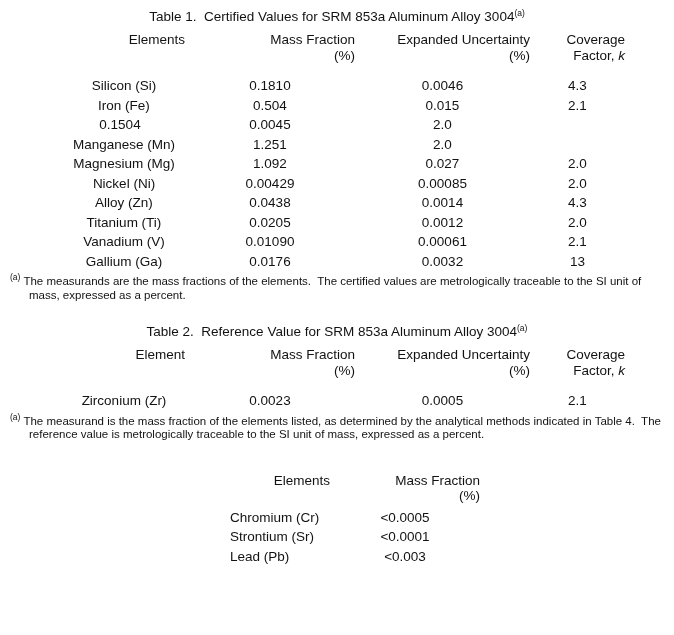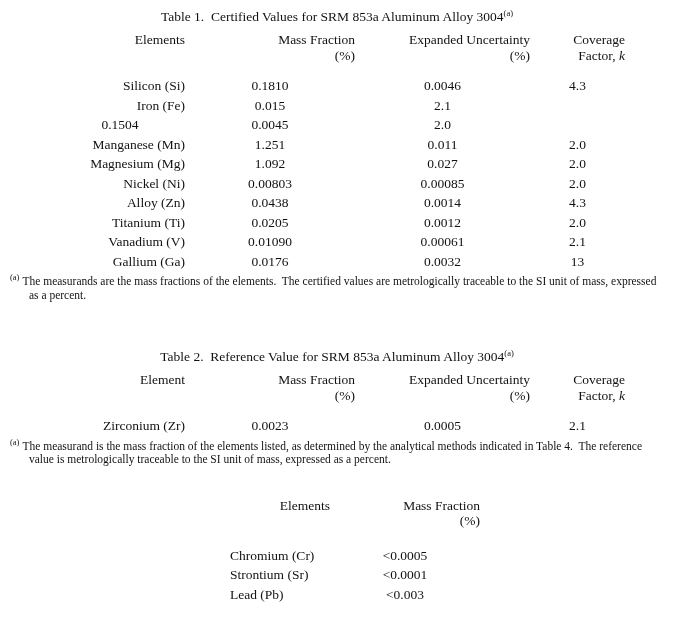--- a/index.html
+++ b/index.html
@@ -6,21 +6,21 @@
     margin: 0;
     padding: 0;
     background: #ffffff;
   }
   .page {
     position: relative;
     width: 674px;
     min-height: 635px;
     background: #ffffff;
     color: #121212;
-    font-family: Liberation Serif, serif;
+    font-family: Liberation Sans, sans-serif;
     font-size: 13.5px;
     padding-top: 8px;
     box-sizing: border-box;
     overflow: hidden;
   }
   .table-title {
     text-align: center;
     white-space: pre-wrap;
     line-height: 17px;
     margin-bottom: 7px;
@@ -30,49 +30,49 @@
     vertical-align: super;
     line-height: 0;
   }
   
   .grid4 {
     display: grid;
     grid-template-columns: 130px 170px 175px 95px;
   }
   .tbl4 { margin-left: 55px; }
   .grid4 > div { text-align: center; }
-  .grid4 > .c1 { text-align: right; padding-left: 8px; }
+  .grid4 > .c1 { text-align: center; padding-left: 8px; }
   .grid4.header-row > .c1 { text-align: center; padding-left: 0; }
   .header-row { line-height: 15.5px; }
   .hcell div { text-align: right; }
   .k { font-style: italic; }
   .rows { margin-top: 13px; }
   .grid4.data-row { line-height: 19.5px; }
   
   .footnote {
     font-size: 11.5px;
     line-height: 13.5px;
     margin: 4px 6px 0 10px;
     padding-left: 19px;
     text-indent: -19px;
   }
   .footnote sup.fmark { margin-right: 3px; }
   .footnote .ftext { white-space: pre-wrap; }
-  .section2 { margin-top: 46px; }
+  .section2 { margin-top: 21px; }
   .section3 { margin-top: 31px; }
   
   .grid2 {
     display: grid;
     grid-template-columns: 110px 150px;
   }
   .tbl2 { margin-left: 220px; }
   .grid2 > div { text-align: center; }
   .grid2 > .c1 { text-align: left; padding-left: 10px; }
   .grid2.header-row > .c1 { text-align: center; padding-left: 0; }
-  .rows3 { margin-top: 17px; }
+  .rows3 { margin-top: 4px; }
   .grid2.data-row { line-height: 19.5px; }
 </style>
 </head>
 <body>
 
 <div class="page">
 
   <section>
     <div class="table-title"><span>Table 1.  Certified Values for SRM 853a Aluminum Alloy 3004</span><sup class="fmark">(a)</sup></div>
 
@@ -97,43 +97,43 @@
 
       <div class="rows">
         <div class="grid4 data-row">
           <div class="c1">Silicon (Si)</div>
           <div class="c2">0.1810</div>
           <div class="c3">0.0046</div>
           <div class="c4">4.3</div>
         </div>
         <div class="grid4 data-row">
           <div class="c1">Iron (Fe)</div>
+          <div class="c2">0.504</div>
           <div class="c3">0.015</div>
           <div class="c4">2.1</div>
         </div>
         <div class="grid4 data-row">
           <div class="c2">0.1504</div>
           <div class="c3">0.0045</div>
           <div class="c4">2.0</div>
         </div>
         <div class="grid4 data-row">
           <div class="c1">Manganese (Mn)</div>
           <div class="c2">1.251</div>
-          <div class="c3">0.011</div>
           <div class="c4">2.0</div>
         </div>
         <div class="grid4 data-row">
           <div class="c1">Magnesium (Mg)</div>
           <div class="c2">1.092</div>
           <div class="c3">0.027</div>
           <div class="c4">2.0</div>
         </div>
         <div class="grid4 data-row">
           <div class="c1">Nickel (Ni)</div>
-          <div class="c2">0.00803</div>
+          <div class="c2">0.00429</div>
           <div class="c3">0.00085</div>
           <div class="c4">2.0</div>
         </div>
         <div class="grid4 data-row">
           <div class="c1">Alloy (Zn)</div>
           <div class="c2">0.0438</div>
           <div class="c3">0.0014</div>
           <div class="c4">4.3</div>
         </div>
         <div class="grid4 data-row">

